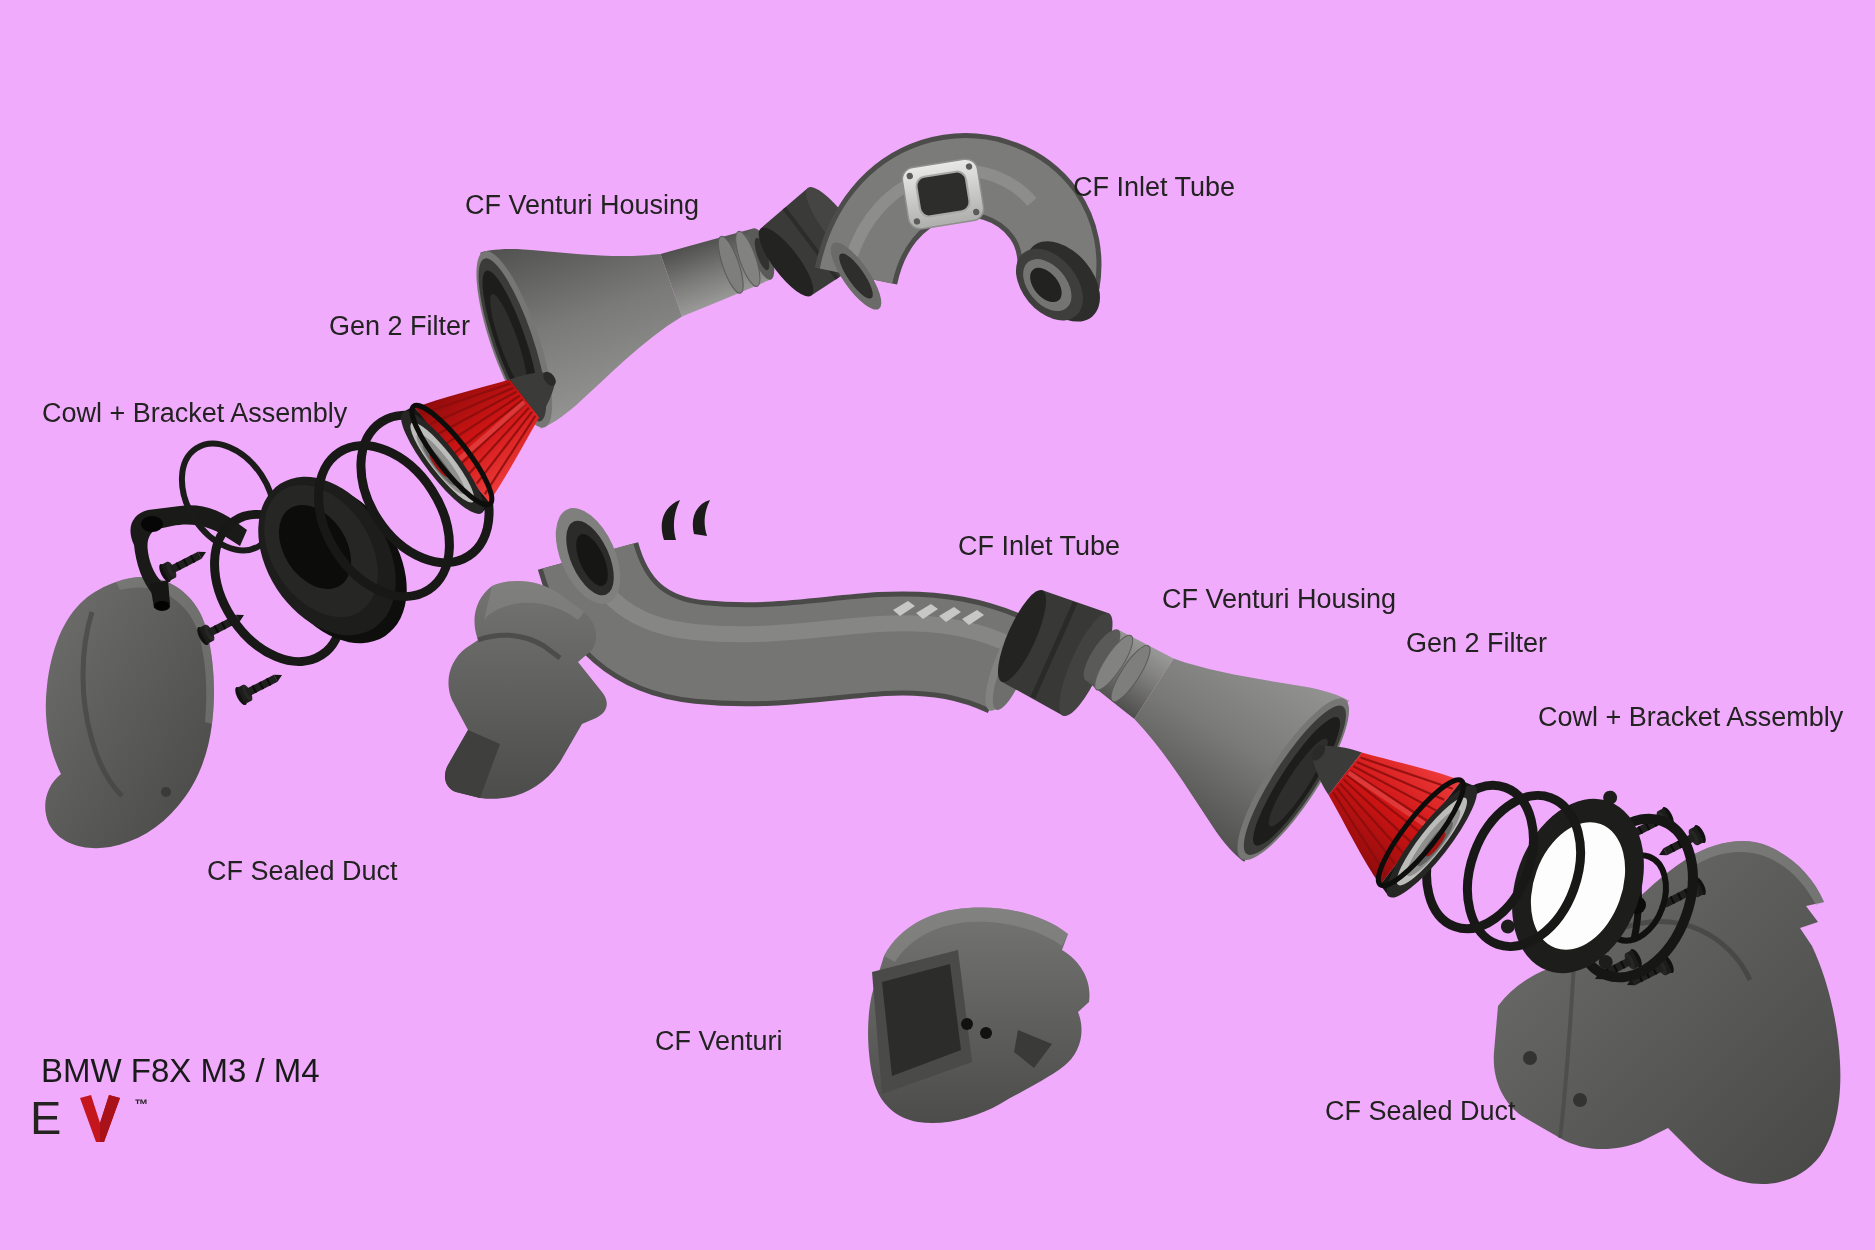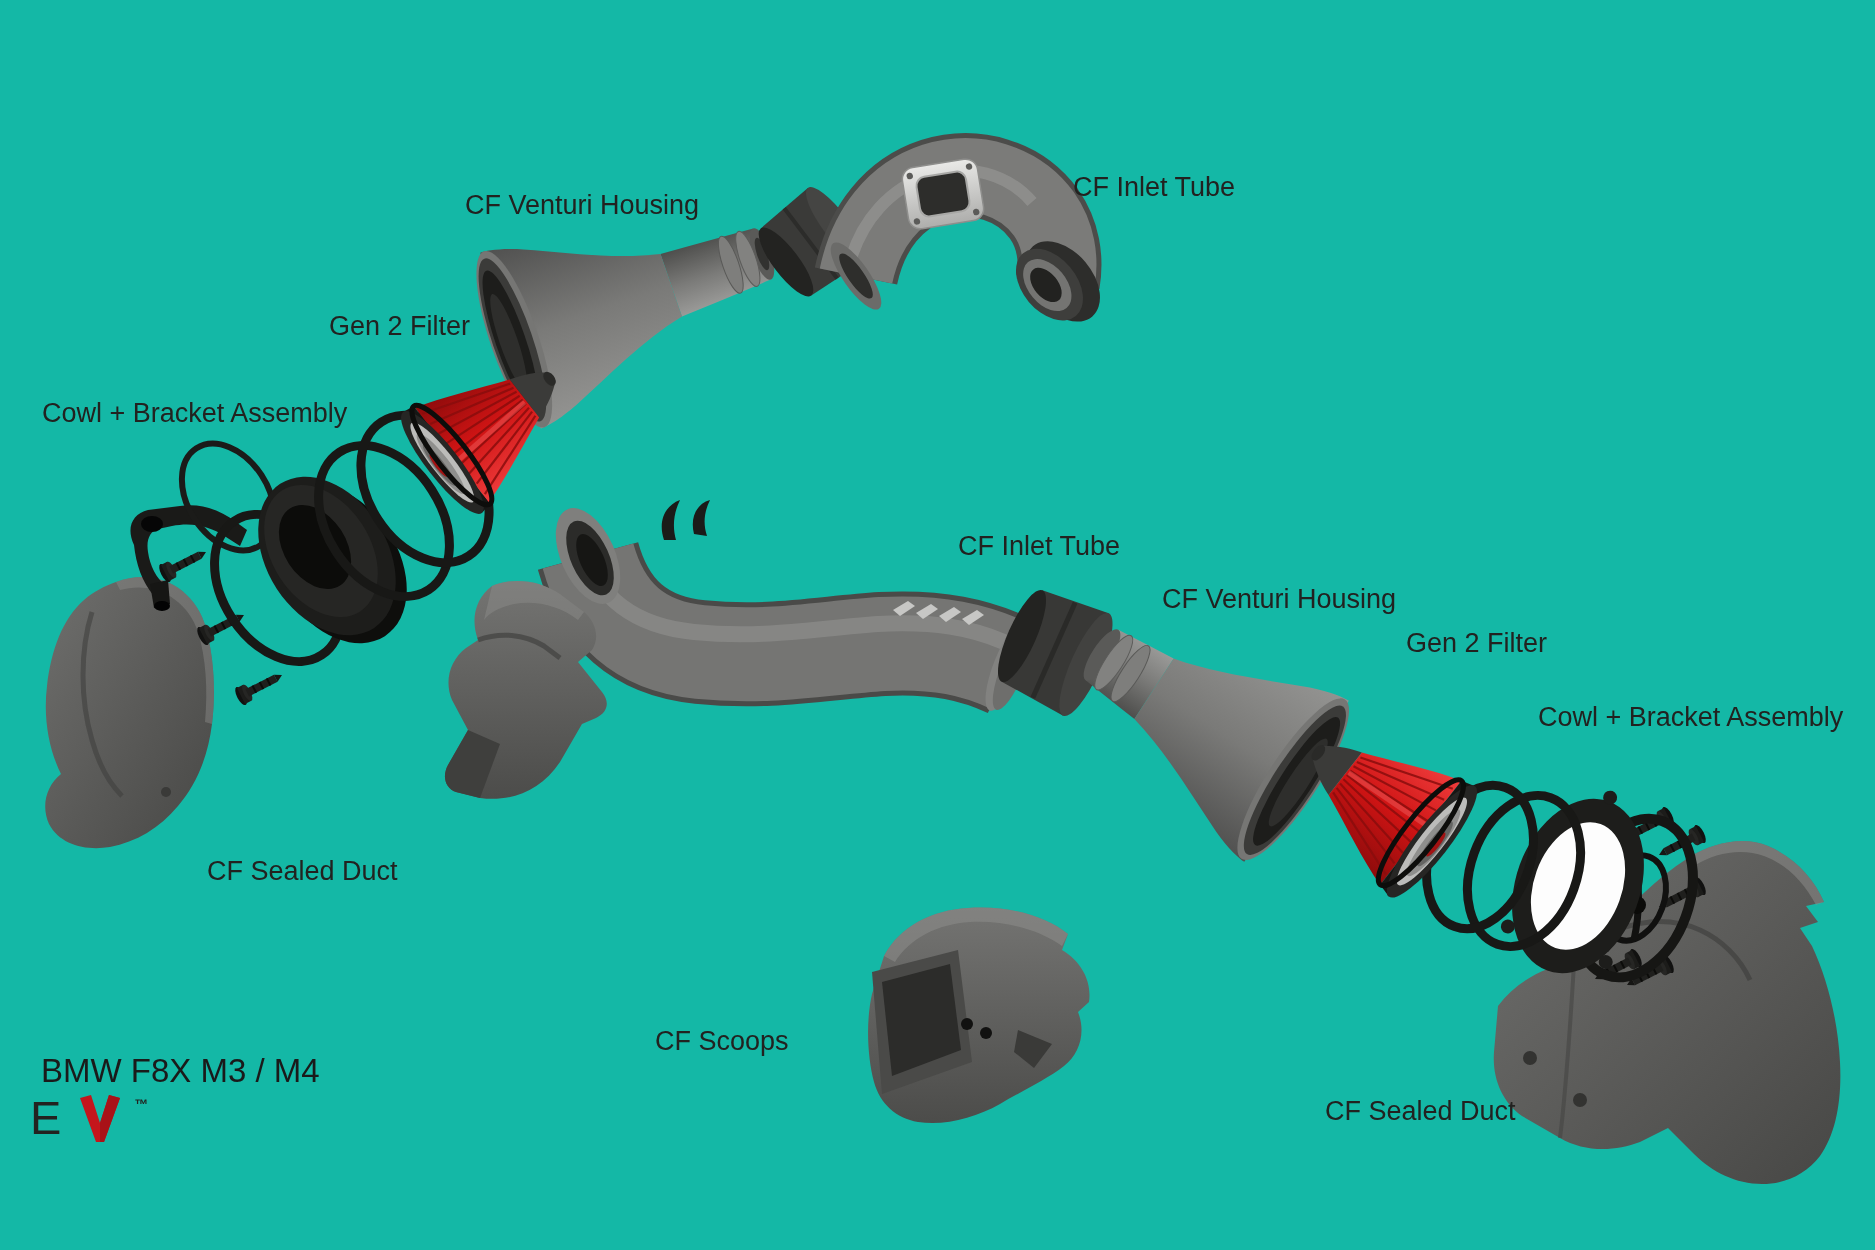--- a/index.html
+++ b/index.html
@@ -1,16 +1,16 @@
 <!DOCTYPE html>
 <html><head>
 <meta charset="utf-8">
 <style>
   html,body{margin:0;padding:0;background:#ffffff;}
-  .stage{position:relative;width:1875px;height:1250px;background:#14b8a6;overflow:hidden;
+  .stage{position:relative;width:1875px;height:1250px;background:#f0abfc;overflow:hidden;
          font-family:"Liberation Sans", sans-serif;}
   .art{position:absolute;left:0;top:0;width:1875px;height:1250px;}
   .lbl{position:absolute;font-size:27px;line-height:1.15;color:#222220;white-space:nowrap;}
   .model{position:absolute;left:41px;top:1052px;font-size:33px;color:#1a1a1a;}
   .brand{position:absolute;left:30px;top:1094px;display:flex;align-items:flex-start;}
   .bl{font-size:47px;line-height:1;font-weight:500;color:#232320;letter-spacing:15px;}
   .brand-v{width:44px;height:48px;margin:1px 10px 0 2px;}
   .tm{font-size:14px;color:#232320;margin:2px 0 0 2px;font-weight:700;}
 </style>
 </head>
@@ -268,21 +268,21 @@
 
 <div class="lbl" style="left:465px;top:190px">CF Venturi Housing</div>
 <div class="lbl" style="left:1073px;top:172px">CF Inlet Tube</div>
 <div class="lbl" style="left:329px;top:311px">Gen 2 Filter</div>
 <div class="lbl" style="left:42px;top:398px">Cowl + Bracket Assembly</div>
 <div class="lbl" style="left:958px;top:531px">CF Inlet Tube</div>
 <div class="lbl" style="left:1162px;top:584px">CF Venturi Housing</div>
 <div class="lbl" style="left:1406px;top:628px">Gen 2 Filter</div>
 <div class="lbl" style="left:1538px;top:702px">Cowl + Bracket Assembly</div>
 <div class="lbl" style="left:207px;top:856px">CF Sealed Duct</div>
-<div class="lbl" style="left:655px;top:1026px">CF Scoops</div>
+<div class="lbl" style="left:655px;top:1026px">CF Venturi</div>
 <div class="lbl" style="left:1325px;top:1096px">CF Sealed Duct</div>
 
 <div class="model">BMW F8X M3 / M4</div>
 <div class="brand">
   <span class="bl">E</span>
   <svg class="brand-v" viewBox="0 0 44 48">
     <path d="M2,3 L13,0 L22,28 L31,0 L42,3 L26,47 L18,47 Z" fill="#c4161c"></path>
     <path d="M22,28 L31,0 L42,3 L26,47 L22,47 Z" fill="#a91218"></path>
   </svg>
   <span class="tm">™</span>

